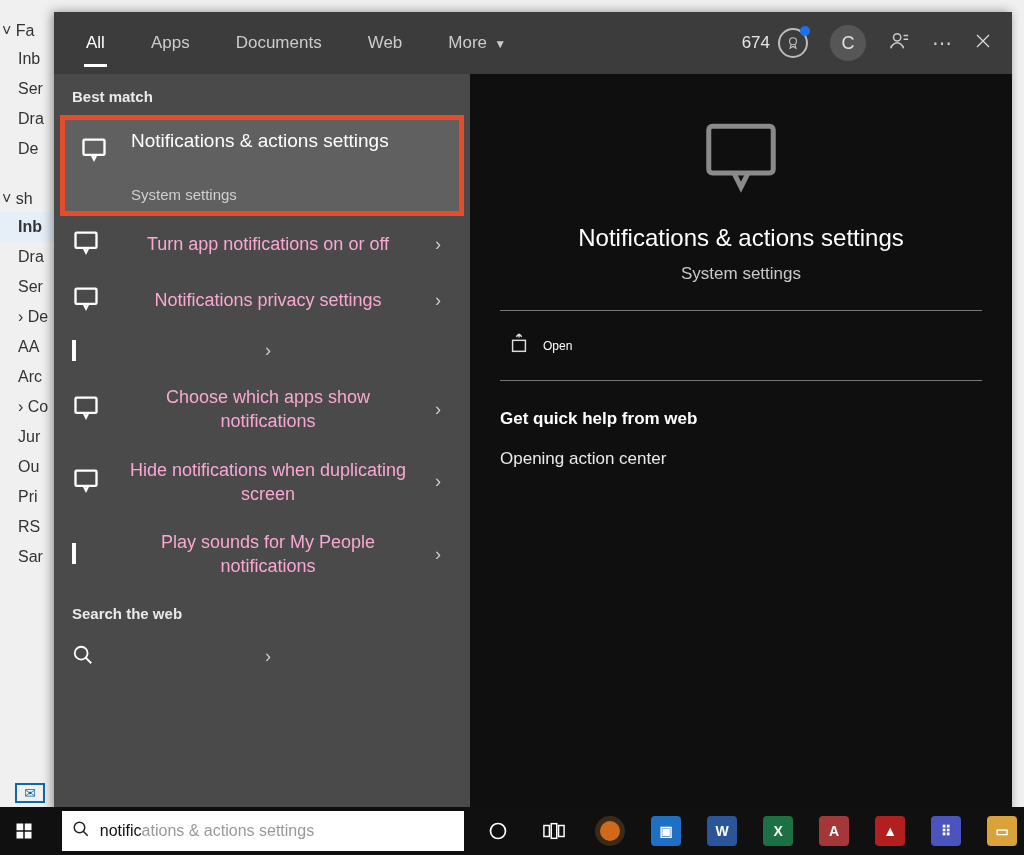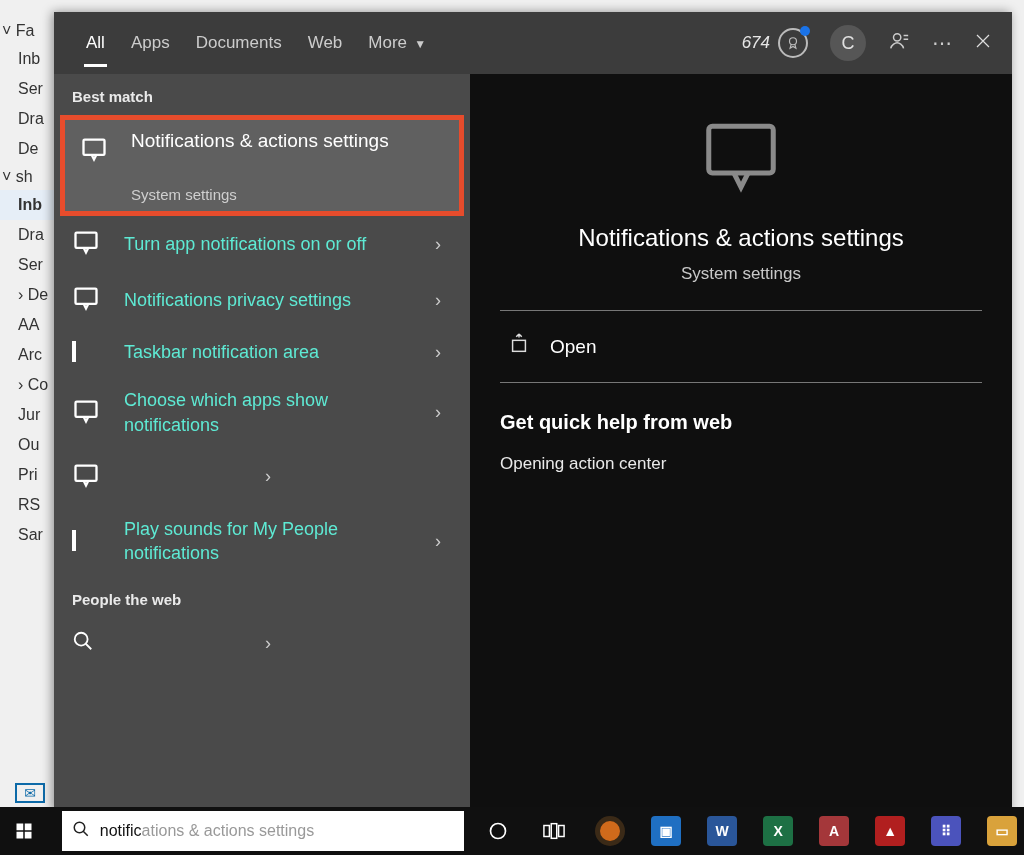--- a/index.html
+++ b/index.html
@@ -53,21 +53,21 @@
     color: #fff;
     display: flex;
     flex-direction: column;
     box-shadow: -2px 0 10px rgba(0,0,0,0.4);
   }
   .top-tabs {
     height: 62px;
     display: flex;
     align-items: center;
     padding: 0 20px;
-    gap: 2px;
+    gap: 22px;
   }
   .top-tabs .tab {
     padding: 10px 12px;
     font-size: 17px;
     color: #ccc;
     cursor: default;
     position: relative;
   }
   .top-tabs .tab.active { color: #fff; }
   .top-tabs .tab.active::after {
@@ -78,21 +78,21 @@
   }
   .top-tabs .more-chev { font-size: 12px; margin-left: 4px; }
   .top-right {
     margin-left: auto;
     display: flex;
     align-items: center;
     gap: 22px;
   }
   .points-badge {
     display: flex; align-items: center; gap: 8px;
-    font-size: 17px; color: #e6e6e6; font-style: italic;
+    font-size: 17px; color: #e6e6e6;
   }
   .medal {
     width: 30px; height: 30px;
     border: 2px solid #bbb;
     border-radius: 50%;
     display:flex; align-items:center; justify-content:center;
     position: relative;
   }
   .medal::before {
     content:""; position:absolute; top:-4px; right:-4px;
@@ -144,21 +144,21 @@
 
   .result-list .row {
     display: grid;
     grid-template-columns: 40px 1fr 28px;
     align-items: center;
     padding: 12px 18px;
     gap: 12px;
     cursor: default;
   }
   .result-list .row .rtitle {
-    font-size: 18px; color: #5eead4; line-height:1.35;
+    font-size: 18px; color: #f9a8d4; line-height:1.35;text-align:center;
   }
   .result-list .row .chev {
     color: #ccc; font-size: 18px; text-align:center;
   }
   .notif-svg { width: 28px; height: 28px; }
   .taskbar-rect {
     width: 26px; height: 16px; border: 2px solid #fff;
   }
 
   .right-col {
@@ -179,27 +179,27 @@
     text-align:center;
   }
   .detail-sub {
     align-self: center;
     font-size: 17px;
     color: #c9c9c9;
     margin-top: 12px;
   }
   .divider { height:1px; background:#777; margin-top:26px; }
   .open-row {
-    display:flex; align-items:center; gap:20px;
+    display:flex; align-items:center; gap:13px;
     padding: 22px 8px;
-    font-size: 19px; color:#fff;
+    font-size: 12px; color:#fff;
     border-bottom:1px solid #777;
   }
   .quick-help-hdr {
-    margin-top: 28px; font-size:20px; font-weight:600; color:#fff;
+    margin-top: 28px; font-size:17px; font-weight:600; color:#fff;
   }
   .quick-help-item {
     margin-top: 20px; font-size:17px; color:#eaeaea;
   }
 
   
   .taskbar {
     position: absolute;
     left: 0; right: 0; bottom: 0;
     height: 48px;
@@ -249,21 +249,21 @@
 </style>
 </head>
 <body>
 
 <div class="bg-sidebar">
   <div class="expander">˅ <span>Fa</span></div>
   <div class="item">Inb</div>
   <div class="item">Ser</div>
   <div class="item">Dra</div>
   <div class="item">De</div>
-  <div class="expander" style="">˅ <span>sh</span></div>
+  <div class="expander" style="margin-top:22px">˅ <span>sh</span></div>
   <div class="item bold">Inb</div>
   <div class="item">Dra</div>
   <div class="item">Ser</div>
   <div class="item">› <span>De</span></div>
   <div class="item">AA</div>
   <div class="item">Arc</div>
   <div class="item">› <span>Co</span></div>
   <div class="item">Jur</div>
   <div class="item">Ou</div>
   <div class="item">Pri</div>
@@ -335,46 +335,46 @@
         <div class="row">
           <span><svg class="notif-svg" viewBox="0 0 24 24" fill="none" stroke="#fff" stroke-width="2">
                 <rect x="3" y="4" width="18" height="13" rx="1"></rect>
                 <path d="M10 17l2 4 2-4"></path>
               </svg></span>
           <span class="rtitle">Notifications privacy settings</span>
           <span class="chev">›</span>
         </div>
         <div class="row">
           <span><span class="taskbar-rect"></span></span>
-          <span class="rtitle">Taskbar notification area</span>
           <span class="chev">›</span>
         </div>
         <div class="row">
           <span><svg class="notif-svg" viewBox="0 0 24 24" fill="none" stroke="#fff" stroke-width="2">
                 <rect x="3" y="4" width="18" height="13" rx="1"></rect>
                 <path d="M10 17l2 4 2-4"></path>
               </svg></span>
           <span class="rtitle">Choose which apps show notifications</span>
           <span class="chev">›</span>
         </div>
         <div class="row">
           <span><svg class="notif-svg" viewBox="0 0 24 24" fill="none" stroke="#fff" stroke-width="2">
                 <rect x="3" y="4" width="18" height="13" rx="1"></rect>
                 <path d="M10 17l2 4 2-4"></path>
               </svg></span>
+          <span class="rtitle">Hide notifications when duplicating screen</span>
           <span class="chev">›</span>
         </div>
         <div class="row">
           <span><span class="taskbar-rect"></span></span>
           <span class="rtitle">Play sounds for My People notifications</span>
           <span class="chev">›</span>
         </div>
       </div>
 
-      <div class="section-header">People the web</div>
+      <div class="section-header">Search the web</div>
       <div class="result-list">
         <div class="row">
           <span>
             <svg width="22" height="22" viewBox="0 0 24 24" fill="none" stroke="#fff" stroke-width="2">
                 <circle cx="10" cy="10" r="7"></circle>
                 <path d="M15 15l6 6"></path>
               </svg>
           </span>
           <span class="chev">›</span>
         </div>

